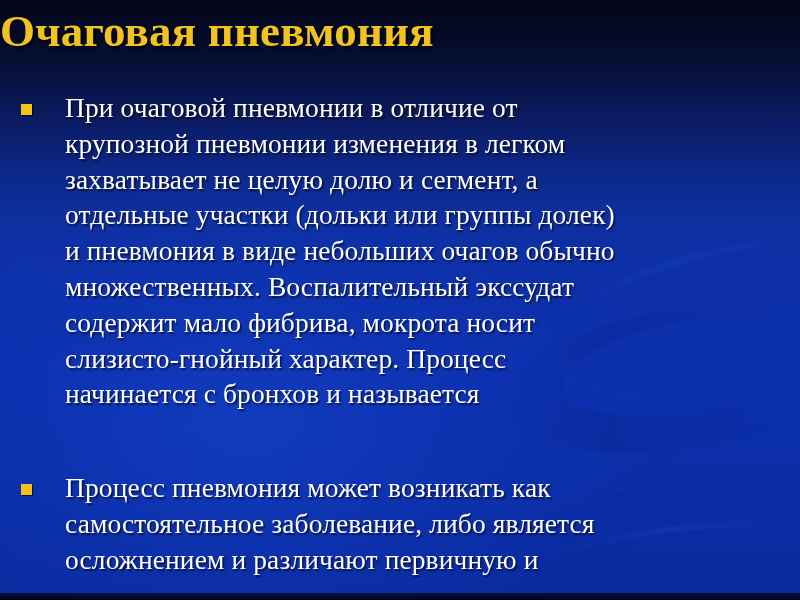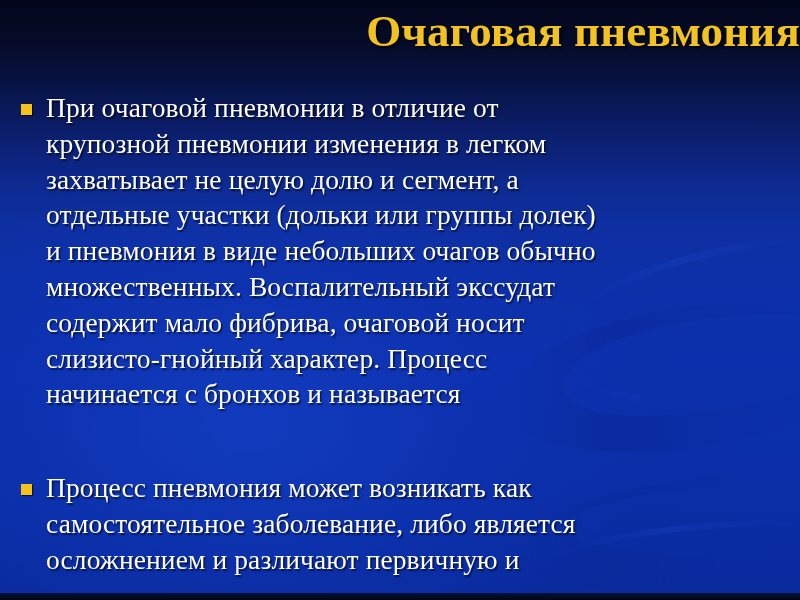--- a/index.html
+++ b/index.html
@@ -58,21 +58,21 @@
     height: 7px;
     background: linear-gradient(to bottom, #061036 0%, #040b26 60%, #02060f 100%);
   }
 
   
   .title {
     position: absolute;
     left: 0;
     right: 0;
     top: 6px;
-    text-align: right;
+    text-align: left;
     color: #f2c221;
     font-size: 45px;
     font-weight: bold;
     letter-spacing: 0.2px;
     line-height: 1.12;
     text-shadow: 2px 2px 2px rgba(0,0,0,0.75);
     white-space: nowrap;
   }
 
   
@@ -102,21 +102,21 @@
   .bullet-text {
     color: #ffffff;
     font-size: 27.5px;
     line-height: 35.8px;
     text-shadow: 1.5px 1.5px 1.5px rgba(0,0,0,0.62);
     letter-spacing: 0.1px;
   }
   .bullet-text .u {
     text-underline-offset: 2px;
   }
-  .bullet-text .line { display: block; white-space: nowrap; }
+  .bullet-text .line { display: block; white-space: nowrap; margin-left: 19px; }
 </style>
 </head>
 <body>
 
 <div id="slide">
 
   <div class="bg-glow"></div>
 
   <svg class="swirls" viewBox="0 0 800 600" preserveAspectRatio="none">
     <defs>
@@ -143,21 +143,21 @@
 
     <div class="bullet-row">
       <span class="bullet-mark"></span>
       <div class="bullet-text">
         <span class="line">При очаговой пневмонии в отличие от</span>
         <span class="line">крупозной пневмонии изменения в легком</span>
         <span class="line">захватывает не целую долю и сегмент, а</span>
         <span class="line">отдельные участки (дольки или группы долек)</span>
         <span class="line">и пневмония в виде небольших очагов обычно</span>
         <span class="line">множественных. Воспалительный экссудат</span>
-        <span class="line"><span>содержит </span><span class="u">мало фибрива</span><span>, очаговой носит</span></span>
+        <span class="line"><span>содержит </span><span class="u">мало фибрива</span><span>, мокрота носит</span></span>
         <span class="line">слизисто-гнойный характер. Процесс</span>
         <span class="line">начинается с бронхов и называется</span>
       </div>
     </div>
 
     <div class="bullet-row">
       <span class="bullet-mark"></span>
       <div class="bullet-text">
         <span class="line">Процесс пневмония может возникать как</span>
         <span class="line">самостоятельное заболевание, либо является</span>

